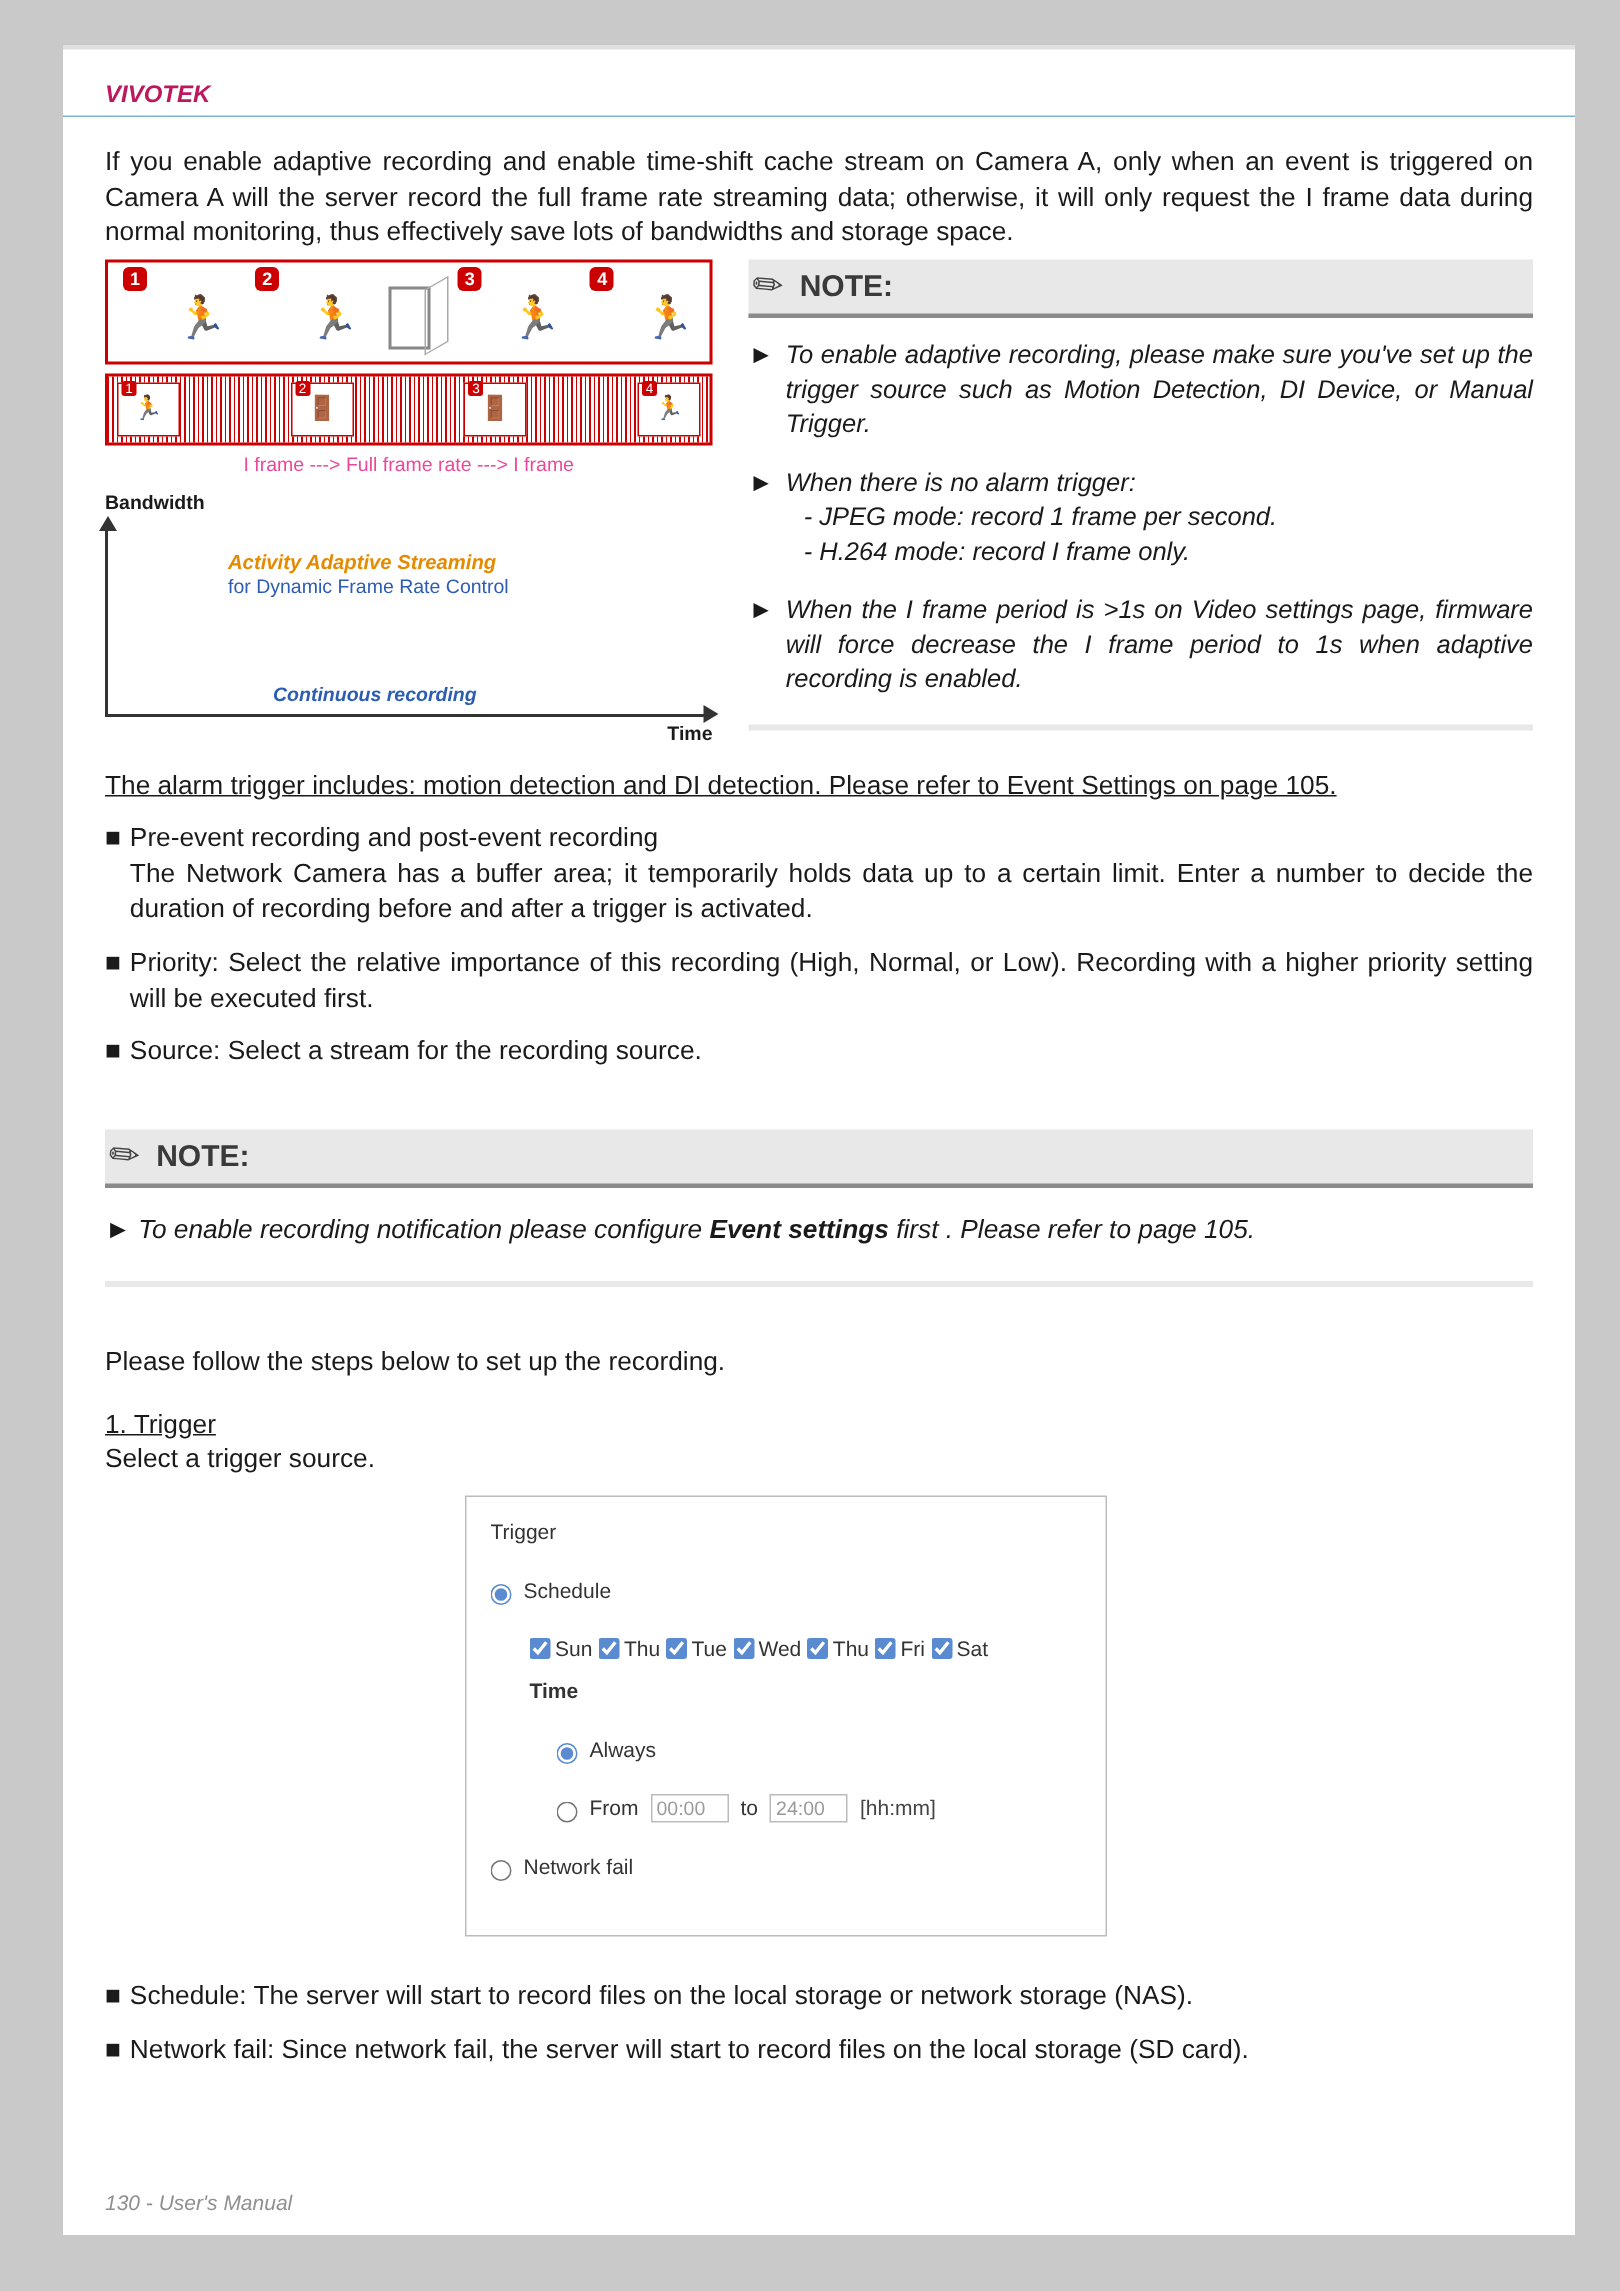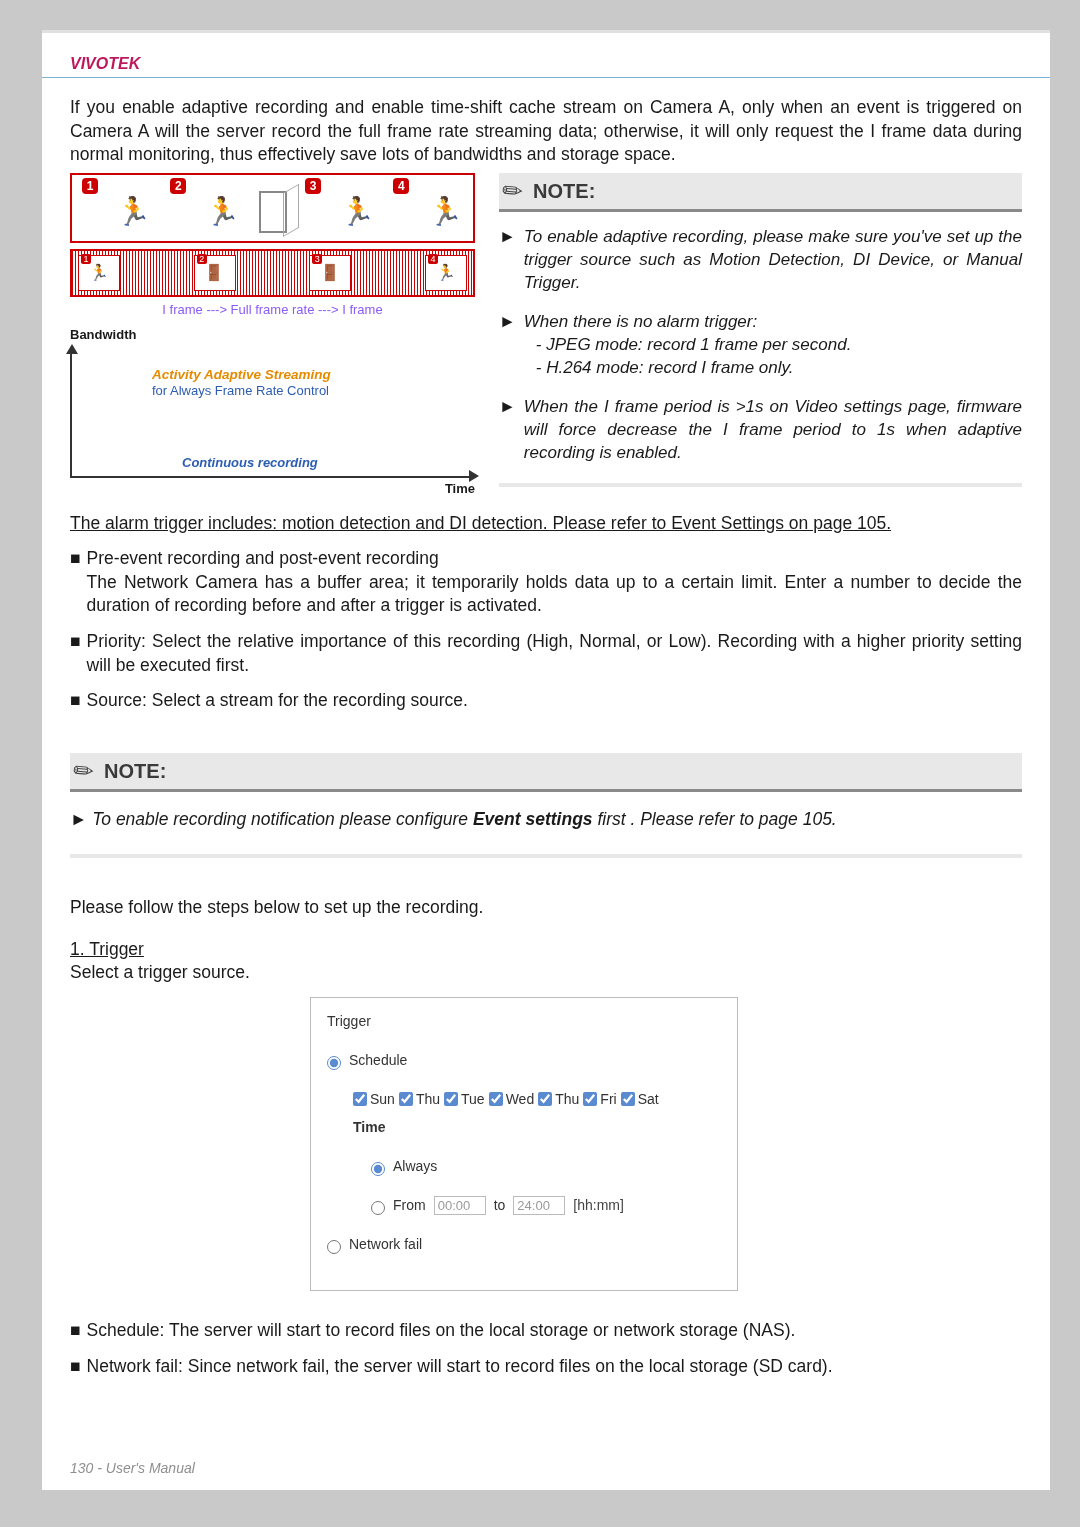--- a/index.html
+++ b/index.html
@@ -101,21 +101,21 @@
   }
   .tile .mini-badge {
     position: absolute;
     top: -2px; left: 2px;
     background: #c00; color: #fff;
     font-size: 9px; width: 10px; height: 10px;
     border-radius: 2px;
     display: flex; align-items: center; justify-content: center;
   }
   .iframe-label {
-    color: #8b5cf6;
+    color: #ec4899;
     font-size: 13px;
     text-align: center;
     margin-top: 4px;
   }
   .bandwidth-label { font-size: 13px; font-weight: bold; margin-top: 8px; }
   .chart {
     height: 130px;
     border-left: 2px solid #333;
     border-bottom: 2px solid #333;
     margin-top: 4px;
@@ -232,21 +232,21 @@
             <div class="tile"><span class="mini-badge">2</span>🚪</div>
             <div class="tile"><span class="mini-badge">3</span>🚪</div>
             <div class="tile"><span class="mini-badge">4</span>🏃</div>
           </div>
           <div class="iframe-label">I frame   ---&gt;   Full frame rate   ---&gt;   I frame</div>
           <div class="bandwidth-label">Bandwidth</div>
           <div class="chart">
             <div class="arrow-up"></div>
             <div class="arrow-right"></div>
             <div class="title1">Activity Adaptive Streaming</div>
-            <div class="title2">for Always Frame Rate Control</div>
+            <div class="title2">for Dynamic Frame Rate Control</div>
             <div class="cr">Continuous recording</div>
           </div>
           <div class="time-label">Time</div>
           <div style="clear:both"></div>
         </div>
       </div>
 
       <div class="note-col">
         <div class="note-head">
           <span class="icon">✎</span>

